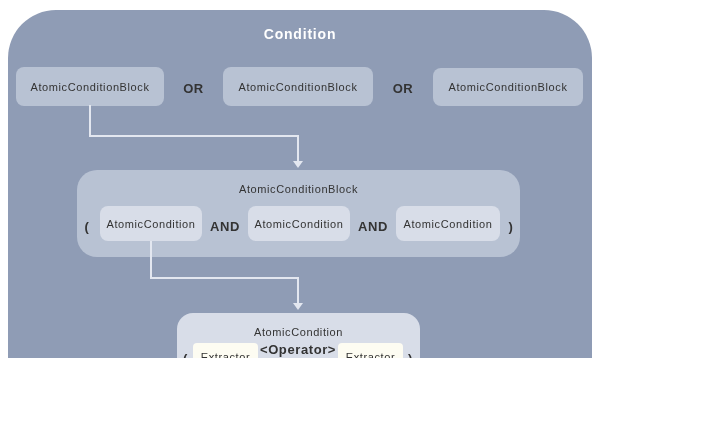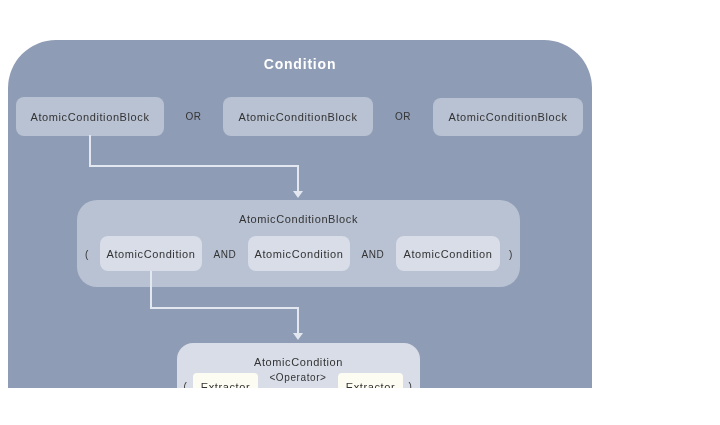--- a/index.html
+++ b/index.html
@@ -2,21 +2,20 @@
 <html style="--outer-bg: #8f9cb5; --block-bg: #b8c2d3; --inner-bg: #d8dde8; --extractor-bg: #fdfcf2; --text: #333333; --title-text: #ffffff; --connector: #e3e7f0;"><head>
 <meta charset="utf-8">
 <style>
   html, body { margin: 0; padding: 0; background: #ffffff; }
   .canvas {
     position: relative;
     width: 720px;
     height: 358px;
     font-family: "Liberation Sans", sans-serif;
     overflow: hidden;
-    margin-top: 30px;
   }
   .outer {
     position: absolute;
     left: 8px; top: 10px;
     width: 584px; height: 400px;
     background: var(--outer-bg);
     border-radius: 48px;
   }
   .main-title {
     position: absolute;
@@ -34,22 +33,23 @@
     color: var(--text);
     font-size: 11px; letter-spacing: 0.6px;
     white-space: nowrap;
   }
   .b1 { left: 16px;  top: 67px; width: 148px; height: 39px; }
   .b2 { left: 223px; top: 67px; width: 150px; height: 39px; }
   .b3 { left: 433px; top: 68px; width: 150px; height: 38px; }
   .sep, .paren {
     position: absolute;
     color: var(--text);
-    font-size: 10px; letter-spacing: 0.6px;
+    font-size: 13px; letter-spacing: 0.6px;
     text-align: center;
+    font-weight: bold;
   }
   .or1 { left: 164px; top: 81px; width: 59px; }
   .or2 { left: 373px; top: 81px; width: 60px; }
 
   .mid {
     position: absolute;
     left: 77px; top: 170px;
     width: 443px; height: 87px;
     background: var(--block-bg);
     border-radius: 20px;

